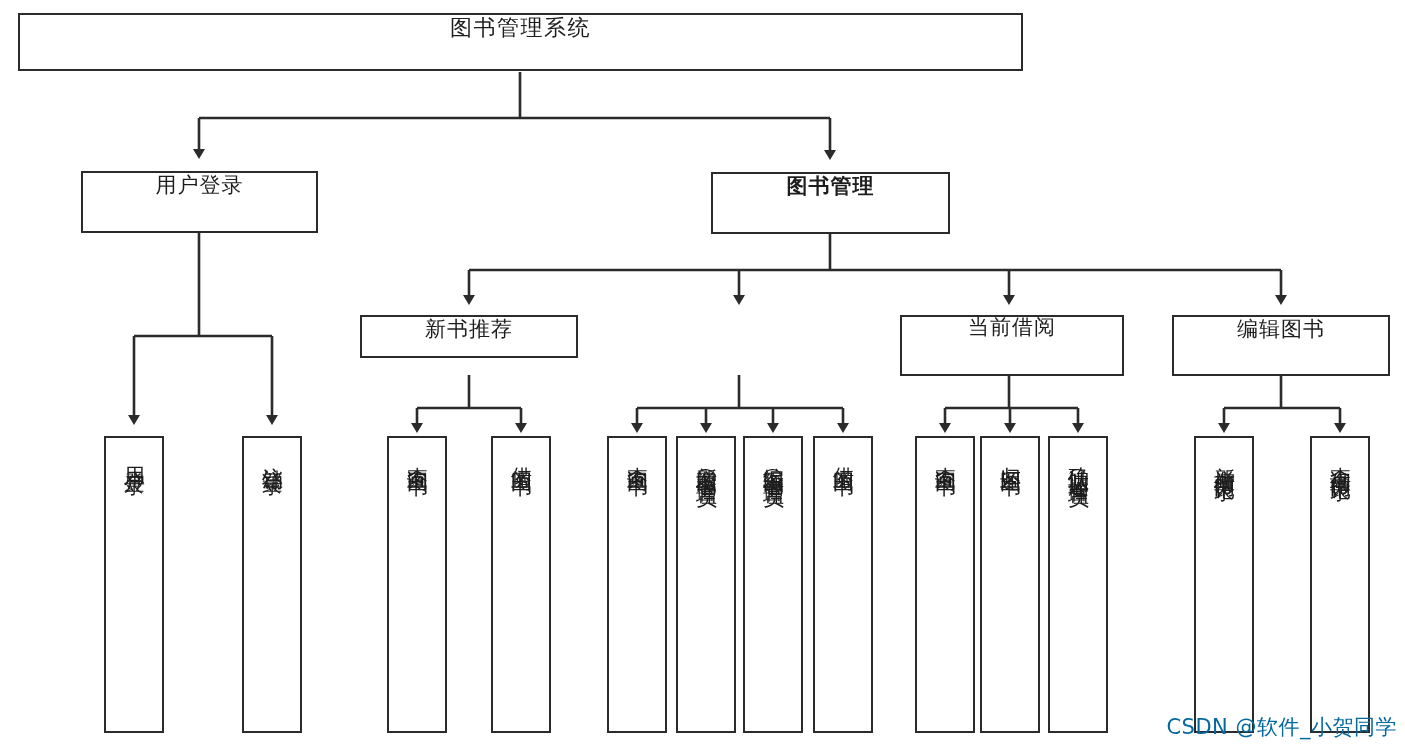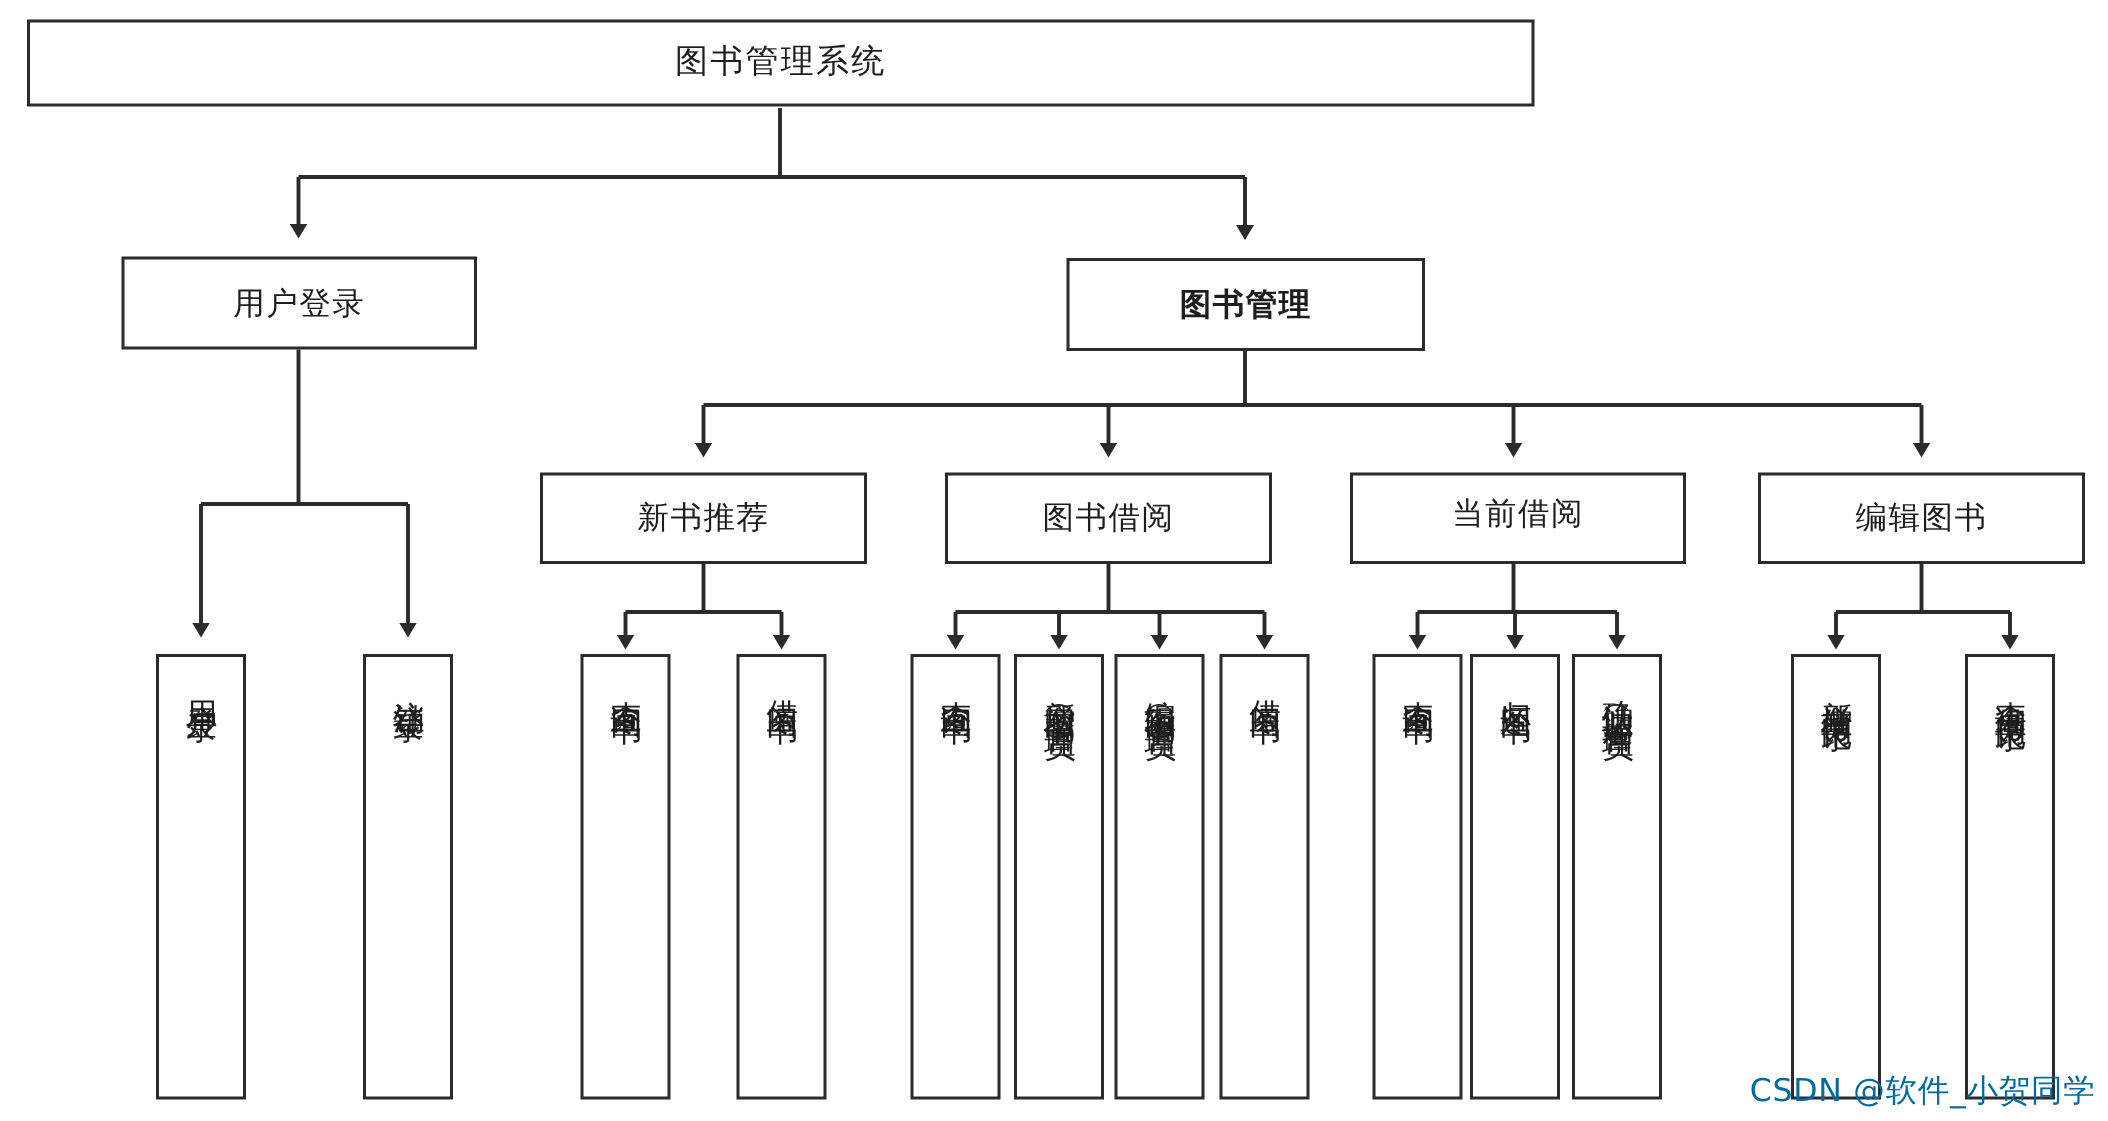--- a/index.html
+++ b/index.html
@@ -26,21 +26,21 @@
     width: 1405px;
     height: 747px;
     pointer-events: none;
   }
   .node {
     position: absolute;
     box-sizing: border-box;
     background: #ffffff;
     border: 2px solid #2b2b2b;
     display: flex;
-    align-items: center;
+    align-items: flex-start;
     justify-content: center;
     color: #1d1d1d;
   }
   .node .label {
     display: block;
     text-align: center;
     line-height: 1.18;
     white-space: nowrap;
   }
   
@@ -135,25 +135,22 @@
     <span class="label">图书管理系统</span>
   </div>
 
   <div class="node horiz" style="left:81px; top:171px; width:237px; height:62px;">
     <span class="label">用户登录</span>
   </div>
   <div class="node horiz" style="left:711px; top:172px; width:239px; height:62px;font-weight:bold;">
     <span class="label">图书管理</span>
   </div>
 
-  <div class="node horiz" style="left:360px; top:315px; width:218px; height:61px;">
+  <div class="node horiz" style="left:360px; top:315px; width:218px; height:43px;">
     <span class="label">新书推荐</span>
-  </div>
-  <div class="node horiz" style="left:630px; top:315px; width:218px; height:61px;">
-    <span class="label">图书借阅</span>
   </div>
   <div class="node horiz" style="left:900px; top:315px; width:224px; height:61px;font-family:Liberation Mono, monospace;">
     <span class="label">当前借阅</span>
   </div>
   <div class="node horiz" style="left:1172px; top:315px; width:218px; height:61px;">
     <span class="label">编辑图书</span>
   </div>
 
   <div class="node vert" style="left:104px; top:436px; width:60px; height:297px;">
     <span class="label">用户登录</span>

